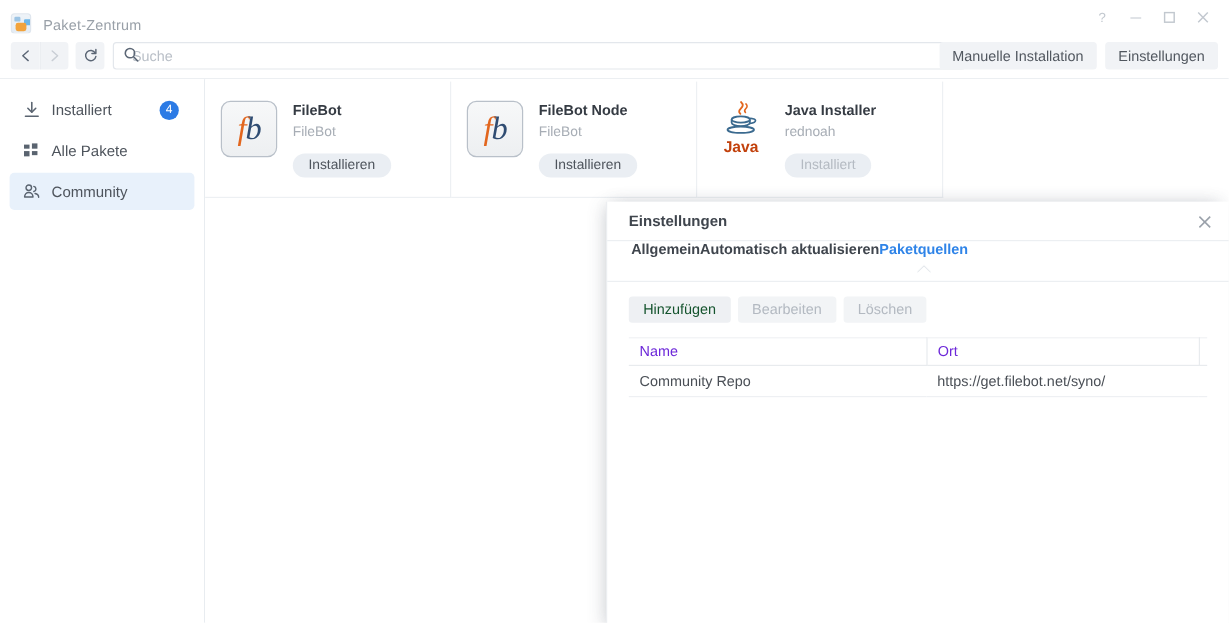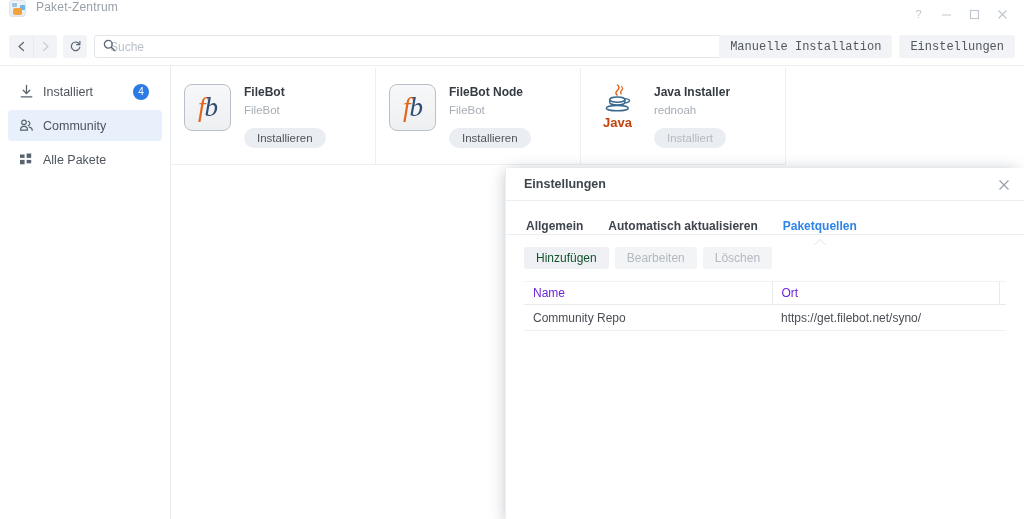--- a/index.html
+++ b/index.html
@@ -11,21 +11,21 @@
     font-size: 12px;
     color: #4a4f56;
     -webkit-font-smoothing: antialiased;
   }
   #app { position: relative; width: 1024px; height: 519px; background:#fff; }
 
   
   .titlebar {
     position: absolute; left:0; top:0; width:1024px; height:28px;
     background: #ffffff;
-    display:flex; align-items:flex-start;
+    display:flex; align-items:flex-end;
   }
   .app-icon {
     width:17px; height:17px; margin-left:9px; margin-right:10px;
     border-radius:3px; position:relative; overflow:hidden;
     background: linear-gradient(180deg,#eef3f8 0%, #e4ecf4 100%);
     border:1px solid #dfe6ee;
   }
   .app-icon::before {
     content:""; position:absolute; left:2px; top:2px; width:5px; height:4px;
     background:#9cc4e4; border-radius:1px;
@@ -74,21 +74,21 @@
     background:#fff; padding-left:15px; font-size:12px; color:#4a4f56;
     font-family:"Liberation Sans", sans-serif; outline:none;
   }
   .search-input::placeholder { color:#b9bfc7; }
   .search-icon {
     position:absolute; left:9px; top:4px; color:#6b7280;
   }
   .tb-actions { position:absolute; right:9px; display:flex; gap:7px; }
   .tb-btn {
     height:23px; padding:0 11px; background:#f1f3f6; border:none; border-radius:3px;
-    font-size:12px; color:#51575f; font-family:Liberation Mono, monospace;
+    font-size:12px; color:#51575f; font-family:Liberation Sans, sans-serif;
     display:flex; align-items:center; cursor:default;
   }
 
   
   .sidebar {
     position:absolute; left:0; top:66px; width:171px; height:453px;
     background:#fff; border-right:1px solid #e8ecf0; padding-top:10px;
   }
   .side-item {
     position:relative; height:31px; margin:0 8px 3px 8px;
@@ -166,21 +166,21 @@
   .dlg-header {
     height:33px; display:flex; align-items:center; position:relative;
     border-bottom:1px solid #eceff2; padding-left:18px;
   }
   .dlg-title { font-size:12.5px; font-weight:bold; color:#3f454d; }
   .dlg-close {
     position:absolute; right:11px; top:7px; width:19px; height:19px;
     display:flex; align-items:center; justify-content:center; color:#9aa1aa;
   }
   .dlg-tabs {
-    height:34px; display:flex; align-items:flex-end; gap:25px; padding-left:20px;
+    height:34px; display:flex; align-items:flex-start; padding-left:20px;
     position:relative; border-bottom:1px solid #eceff2;
   }
   .dlg-tab { font-size:12px; font-weight:bold; color:#3f454d; position:relative; padding-bottom:1px; }
   .dlg-tab.active { color:#2f84e8; }
   .dlg-tab.active::after {
     content:""; position:absolute; left:50%; transform:translateX(-50%);
     bottom:-12px; width:0; height:0;
     border-left:6px solid transparent; border-right:6px solid transparent;
     border-bottom:6px solid #fff;
     filter: drop-shadow(0 -1px 0 #dfe3e8);
@@ -282,41 +282,41 @@
       <span class="side-ico">
         <svg width="15" height="15" viewBox="0 0 15 15">
           <line x1="7.5" y1="1.5" x2="7.5" y2="9.3" stroke="#5a6470" stroke-width="1.3" stroke-linecap="round"></line>
           <polyline points="4.2,6.2 7.5,9.5 10.8,6.2" fill="none" stroke="#5a6470" stroke-width="1.3" stroke-linecap="round" stroke-linejoin="round"></polyline>
           <line x1="2.2" y1="12.8" x2="12.8" y2="12.8" stroke="#5a6470" stroke-width="1.3" stroke-linecap="round"></line>
         </svg>
       </span>
       <span>Installiert</span>
       <span class="badge">4</span>
     </div>
+    <div class="side-item">
+      <span class="side-ico">
+        <svg width="14" height="14" viewBox="0 0 14 14">
+          <rect x="1" y="1.5" width="4.6" height="3.4" fill="#5a6470"></rect>
+          <rect x="7.6" y="0.5" width="4.6" height="4.4" fill="#5a6470"></rect>
+          <rect x="1" y="6.9" width="4.6" height="4.4" fill="#5a6470"></rect>
+          <rect x="7.6" y="6.9" width="4.6" height="3.4" fill="#5a6470"></rect>
+        </svg>
+      </span>
+      <span>Alle Pakete</span>
+    </div>
     <div class="side-item active">
       <span class="side-ico">
         <svg width="15" height="15" viewBox="0 0 15 15">
           <circle cx="5" cy="4.4" r="2.3" fill="none" stroke="#5a6470" stroke-width="1.2"></circle>
           <path d="M1.5 12.2c0-2.3 1.6-3.8 3.5-3.8s3.5 1.5 3.5 3.8z" fill="none" stroke="#5a6470" stroke-width="1.2" stroke-linejoin="round"></path>
           <path d="M9.2 3.3a2.2 2.2 0 0 1 0 4.3" fill="none" stroke="#5a6470" stroke-width="1.2" stroke-linecap="round"></path>
           <path d="M10.2 9.2c1.8.3 3 1.6 3 3.1" fill="none" stroke="#5a6470" stroke-width="1.2" stroke-linecap="round"></path>
         </svg>
       </span>
       <span>Community</span>
-    </div>
-    <div class="side-item">
-      <span class="side-ico">
-        <svg width="14" height="14" viewBox="0 0 14 14">
-          <rect x="1" y="1.5" width="4.6" height="3.4" fill="#5a6470"></rect>
-          <rect x="7.6" y="0.5" width="4.6" height="4.4" fill="#5a6470"></rect>
-          <rect x="1" y="6.9" width="4.6" height="4.4" fill="#5a6470"></rect>
-          <rect x="7.6" y="6.9" width="4.6" height="3.4" fill="#5a6470"></rect>
-        </svg>
-      </span>
-      <span>Alle Pakete</span>
     </div>
   </div>
 
   <div class="content">
     <div class="cards">
 
       <div class="card">
         <div class="card-ico">
           <div class="fb-ico">
             <span class="fb-f">f</span>

